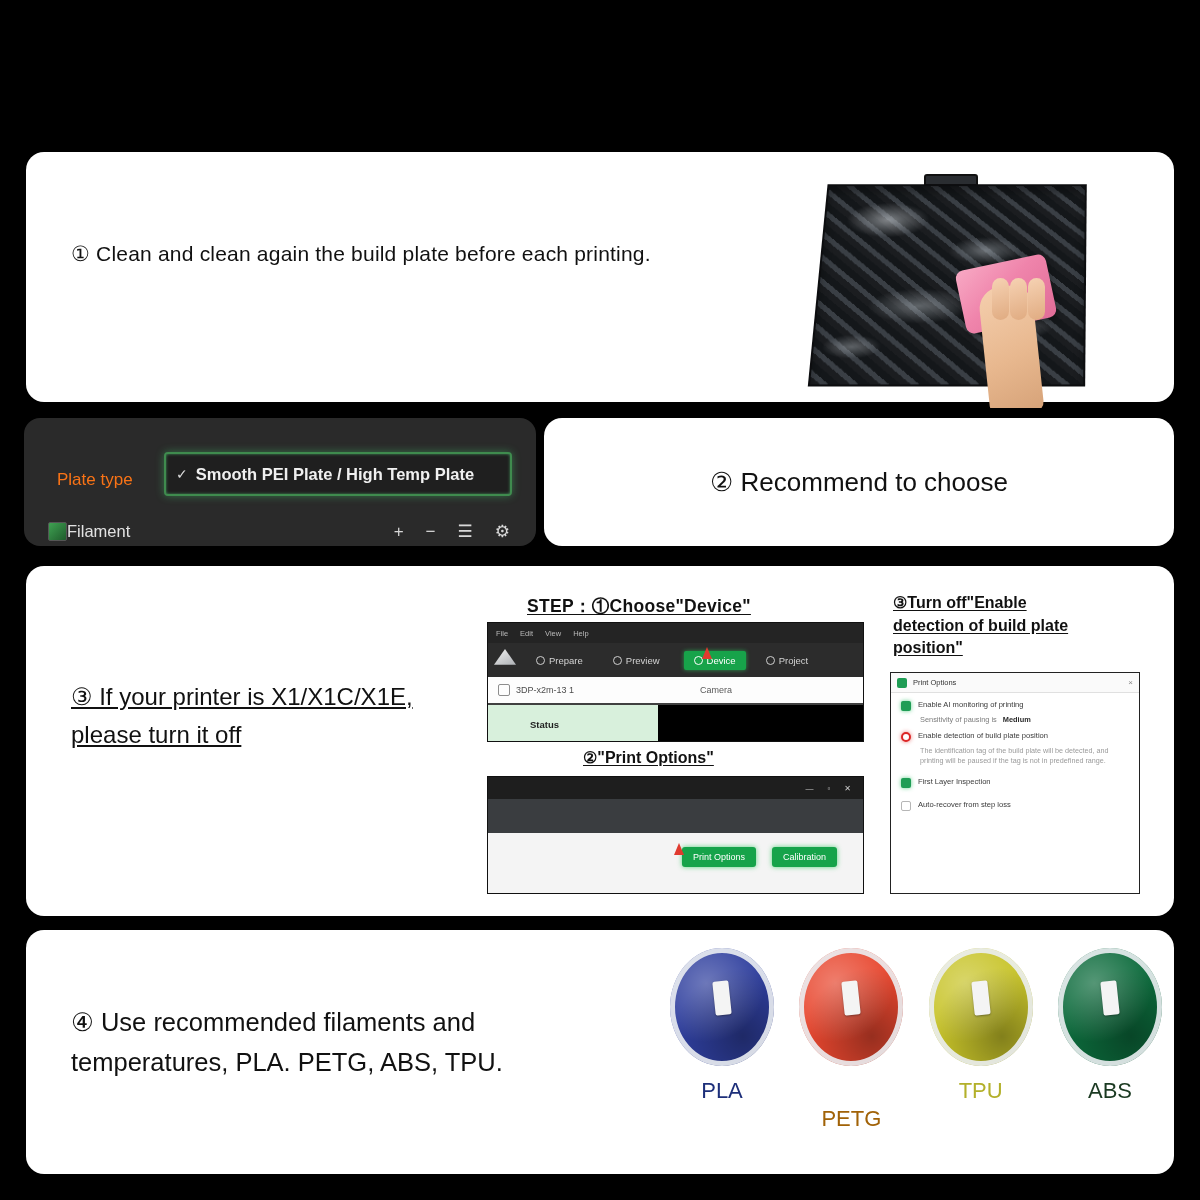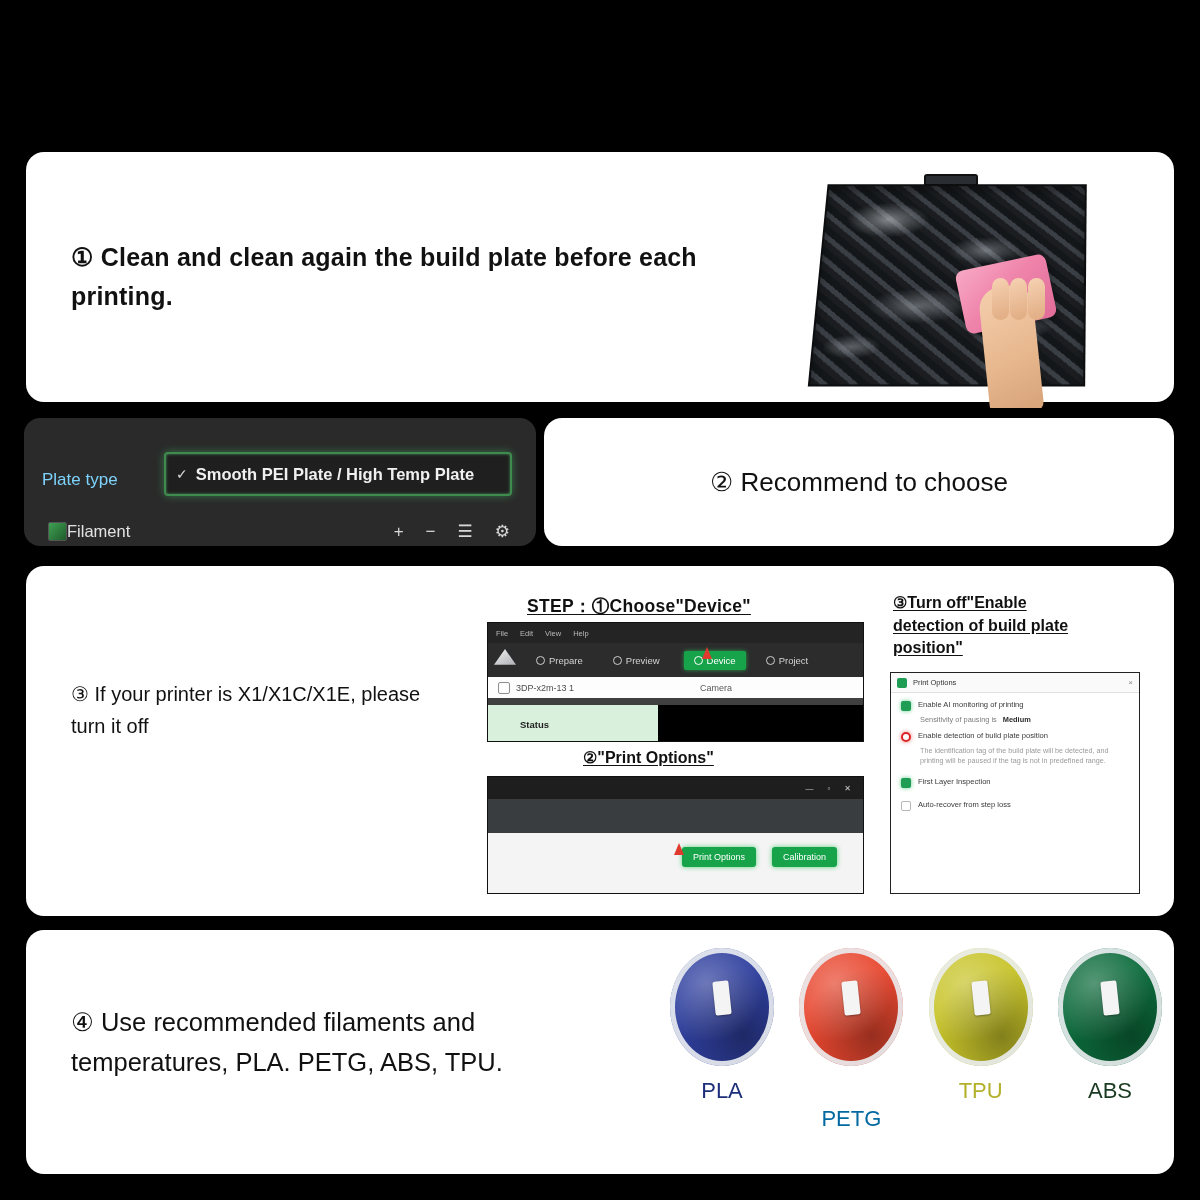--- a/index.html
+++ b/index.html
@@ -31,21 +31,21 @@
   .card {
     position: absolute;
     background: #fff;
     border-radius: 18px;
   }
 
   
   #card1 { left: 26px; top: 152px; width: 1148px; height: 250px; }
   .step1-text {
     position: absolute; left: 45px; top: 86px; width: 690px;
-    color: #111; font-size: 25px; line-height: 1.55; font-weight: 700;
+    color: #111; font-size: 21px; line-height: 1.55; font-weight: 400;
     letter-spacing: .2px;
   }
   .plate-photo {
     position: absolute; left: 770px; top: 14px; width: 392px; height: 242px;
     overflow: hidden;
   }
   .plate-shape {
     position: absolute; left: 22px; top: 14px;
     width: 268px; height: 204px;
     background:
@@ -83,21 +83,21 @@
     background: linear-gradient(160deg,#f6d2b3,#e0ab81);
     top: 112px;
   }
 
   
   #card2a {
     position: absolute; left: 24px; top: 418px; width: 512px; height: 128px;
     background: #2a2a2a; border-radius: 16px; overflow: hidden;
   }
   .slicer-row { position: absolute; color: #e6e6e6; font-size: 16px; }
-  .plate-type-label { left: 18px; top: 52px; font-size: 17px; color: #7dd3fc; }
+  .plate-type-label { left: 33px; top: 52px; font-size: 17px; color: #f97316; }
   .plate-type-select {
     position: absolute; left: 140px; top: 34px; width: 348px; height: 44px;
     border: 2px solid #3f8b4e; border-radius: 4px;
     background: #1f1f1f;
     box-shadow: 0 0 8px rgba(70,200,110,.45), 0 0 3px rgba(90,220,130,.6) inset;
     display: flex; align-items: center; padding-left: 10px; gap: 8px;
   }
   .pt-check { color: #dcdcdc; font-size: 14px; }
   .pt-value { color: #f0f0f0; font-size: 16.5px; font-weight: 600; white-space: nowrap; }
   .filament-row {
@@ -116,21 +116,21 @@
   .step2-text {
     position: absolute; left: 0; top: 0; width: 630px; height: 128px;
     display: flex; align-items: center; justify-content: center;
     color: #111; font-size: 26px; font-weight: 500;
   }
 
   
   #card3 { left: 26px; top: 566px; width: 1148px; height: 350px; }
   .step3-text {
     position: absolute; left: 45px; top: 112px; width: 350px;
-    color: #111; font-size: 20px; line-height: 1.6; font-weight: 500;
+    color: #111; font-size: 24px; line-height: 1.6; font-weight: 500; text-decoration: underline;
   }
 
   .cap { color: #111; font-size: 16.5px; font-weight: 600; white-space: nowrap; }
   .cap u { text-decoration: underline; text-underline-offset: 2px; }
 
   .cap-step {
     position: absolute; left: 527px; top: 594px;
     font-size: 17.5px; letter-spacing: .3px;
   }
   .cap-print-options { position: absolute; left: 583px; top: 748px; font-size: 16px; }
@@ -177,35 +177,35 @@
   .shotA .cursor {
     position: absolute; left: 214px; top: 24px; width: 0; height: 0;
     border-left: 5px solid transparent; border-right: 5px solid transparent;
     border-bottom: 12px solid #e03a2f;
   }
   .shotA .body {
     position: absolute; left: 0; top: 54px; width: 100%; height: 66px; background: #fdfdfd;
   }
   .shotA .devrow {
     position: absolute; left: 0; top: 0; width: 100%; height: 28px;
-    display: flex; align-items: center; border-bottom: 7px solid #404040;
+    display: flex; align-items: center; border-bottom: 2px solid #404040;
   }
   .shotA .devsel {
     display: flex; align-items: center; gap: 6px; margin-left: 10px;
     color: #4d4d4d; font-size: 9px;
   }
   .shotA .devsel .pic {
     width: 12px; height: 12px; border: 1.2px solid #8d8d8d; border-radius: 2px;
   }
   .shotA .camlabel { margin-left: 126px; color: #5a5a5a; font-size: 9px; }
   .shotA .sidebar {
     position: absolute; left: 0; top: 28px; width: 170px; height: 38px;
     background: #d8f0dc; display: flex; align-items: center;
   }
-  .shotA .sidebar span { margin-left: 32px; color: #1e1e1e; font-size: 9.5px; font-weight: 600; }
+  .shotA .sidebar span { margin-left: 42px; color: #1e1e1e; font-size: 9.5px; font-weight: 600; }
   .shotA .camview {
     position: absolute; left: 170px; top: 28px; right: 0; bottom: 0; background: #000;
   }
 
   
   .shotB {
     position: absolute; left: 487px; top: 776px; width: 377px; height: 118px;
     background: #fff; border: 1px solid #111; overflow: hidden;
   }
   .shotB .topbar {
@@ -445,21 +445,21 @@
           <div class="rim"></div>
           <div class="tag"></div>
         </div>
         <div class="spool-label" id="sl0" style="color: rgb(29, 47, 122);">PLA</div>
       </div>
       <div class="spool-wrap">
         <div class="spool" id="sp1" style="background: radial-gradient(circle at 35% 30%, rgba(255, 255, 255, 0.3), transparent 55%), radial-gradient(circle at 70% 75%, rgba(0, 0, 0, 0.35), transparent 60%), rgb(232, 71, 47);">
           <div class="rim"></div>
           <div class="tag"></div>
         </div>
-        <div class="spool-label" id="sl1" style="color: #0369a1; margin-top: 40px;">PETG</div>
+        <div class="spool-label" id="sl1" style="color: #a16207; margin-top: 40px;">PETG</div>
       </div>
       <div class="spool-wrap">
         <div class="spool" id="sp3" style="background: radial-gradient(circle at 35% 30%, rgba(255, 255, 255, 0.3), transparent 55%), radial-gradient(circle at 70% 75%, rgba(0, 0, 0, 0.35), transparent 60%), rgb(200, 196, 42);">
           <div class="rim"></div>
           <div class="tag"></div>
         </div>
         <div class="spool-label" id="sl3" style="color: rgb(179, 176, 42);">TPU</div>
       </div>
       <div class="spool-wrap">
         <div class="spool" id="sp2" style="background: radial-gradient(circle at 35% 30%, rgba(255, 255, 255, 0.3), transparent 55%), radial-gradient(circle at 70% 75%, rgba(0, 0, 0, 0.35), transparent 60%), rgb(12, 107, 60);">

